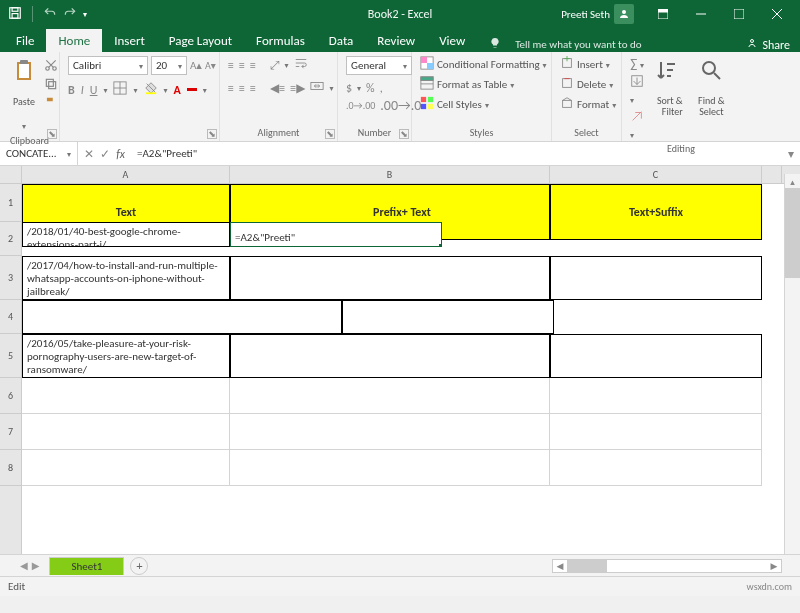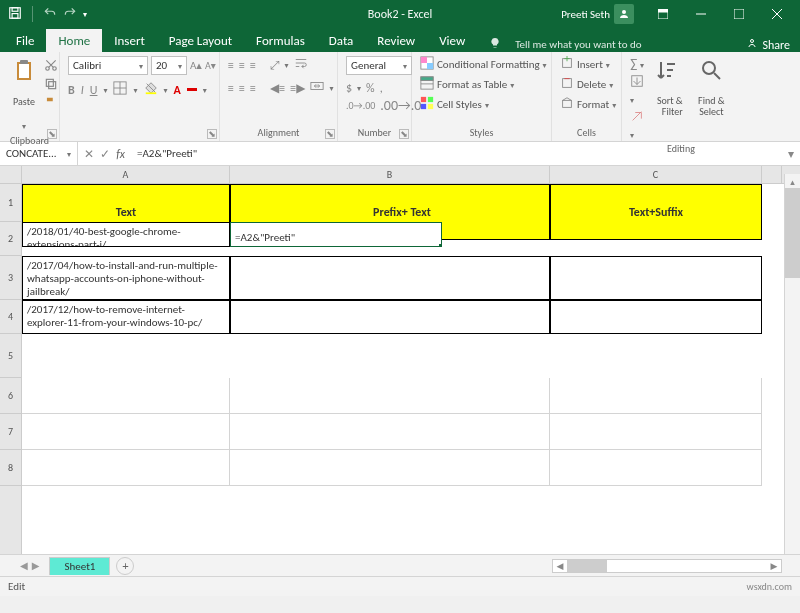--- a/index.html
+++ b/index.html
@@ -67,21 +67,21 @@
   .grow { position:absolute; left:0; display:flex; }
   .cell { border-right:1px solid #d4d4d4; border-bottom:1px solid #d4d4d4; font-size:11px; padding:2px 4px; overflow:hidden; background:#fff;}
   .cell.A { width:208px; } .cell.B{width:320px;padding-left:28px;} .cell.C{width:212px;}
   .hdr-cell { background:#ffff00; font-weight:bold; text-align:center; border:1px solid #000; display:flex; align-items:center; justify-content:center; font-size:12px;}
   .data-col { border:1px solid #000; }
   .sel-cell { border:1.5px solid #0e6637; position:relative; }
   .sel-cell::after { content:''; position:absolute; right:-3px; bottom:-3px; width:5px; height:5px; background:#0e6637; }
   
   .sheettabs { height: 22px; background:#f3f3f3; border-top:1px solid #d4d4d4; display:flex; align-items:center; padding-left:20px; gap:2px; position:relative;}
   .sheet-nav { display:flex; gap:4px; color:#999; font-size:10px; margin-right:8px;}
-  .sheet-tab { background:#5eead4; border:1px solid #ccc; border-bottom:none; padding:2px 14px; font-size:11px; }
+  .sheet-tab { background:#84cc16; border:1px solid #ccc; border-bottom:none; padding:2px 21px; font-size:11px; }
   .sheet-add { width:18px;height:18px;border:1px solid #ccc; border-radius:50%; display:flex;align-items:center;justify-content:center; font-size:12px; color:#666; margin-left:4px;}
   .hscroll { position:absolute; right:18px; width:230px; height:14px; background:#fff; border:1px solid #ccc; display:flex;}
   .hscroll .arr{width:14px;display:flex;align-items:center;justify-content:center;color:#888;font-size:9px;}
   .hscroll .track{flex:1;position:relative;}
   .hscroll .thumb{position:absolute;left:0;width:40px;height:100%;background:#cdcdcd;}
   
   .statusbar { height: 20px; background:#f3f3f3; border-top:1px solid #d4d4d4; display:flex; align-items:center; padding:0 8px; color:#555; font-size:11px; justify-content:space-between;}
   .status-right { color:#888; font-size:10px;}
   
   .vscroll { position:absolute; right:0; top:174px; width:16px; height:388px; background:#f3f3f3; border-left:1px solid #d4d4d4; display:flex; flex-direction:column;}
@@ -349,21 +349,21 @@
       </div>
       <div class="row">
         <span class="small"><svg viewBox="0 0 16 16" fill="none" stroke="#888">
               <rect x="3" y="5" width="10" height="8"></rect>
               <path d="M3 5l5-3 5 3"></path>
             </svg></span>
         <span class="rib-label">Format</span>
           <span class="drop">▾</span>
       </div>
     </div>
-    <div class="group-label">Cells</div>
+    <div class="group-label">Select</div>
   </div>
 
   <div class="group" style="width:118px;border-right:none;">
     <div class="group-body">
       <div class="stack" style="gap:3px;color:#888;font-size:13px;">
         <span>∑ <span class="drop">▾</span></span>
         <span class="small"><svg viewBox="0 0 16 16" fill="none" stroke="#888">
               <rect x="2" y="2" width="12" height="12"></rect>
               <path d="M8 4v8M4 8l4 4 4-4"></path>
             </svg><span class="drop">▾</span></span>
@@ -436,25 +436,29 @@
         </div>
     </div>
 
     <div class="grow" style="top:90px;height:44px;">
       <div class="cell A data-col">/2017/04/how-to-install-and-run-multiple-whatsapp-accounts-on-iphone-without-jailbreak/</div>
       <div class="cell B data-col"></div>
       <div class="cell C data-col"></div>
     </div>
 
     <div class="grow" style="top:134px;height:34px;">
-      <div class="cell A data-col">/2017/12/how-to-remove-internet-explorer-11-from-your-windows-10-pc/</div>
       <div class="cell B data-col"></div>
       <div class="cell C data-col"></div>
     </div>
 
+    <div class="grow" style="top:168px;height:44px;">
+      <div class="cell A data-col">/2016/05/take-pleasure-at-your-risk-pornography-users-are-new-target-of-ransomware/</div>
+      <div class="cell B data-col"></div>
+      <div class="cell C data-col"></div>
+    </div>
 
     <div class="grow" style="top:212px;height:36px;">
       <div class="cell A"></div>
       <div class="cell B"></div>
       <div class="cell C"></div>
     </div>
     <div class="grow" style="top:248px;height:36px;">
       <div class="cell A"></div>
       <div class="cell B"></div>
       <div class="cell C"></div>

